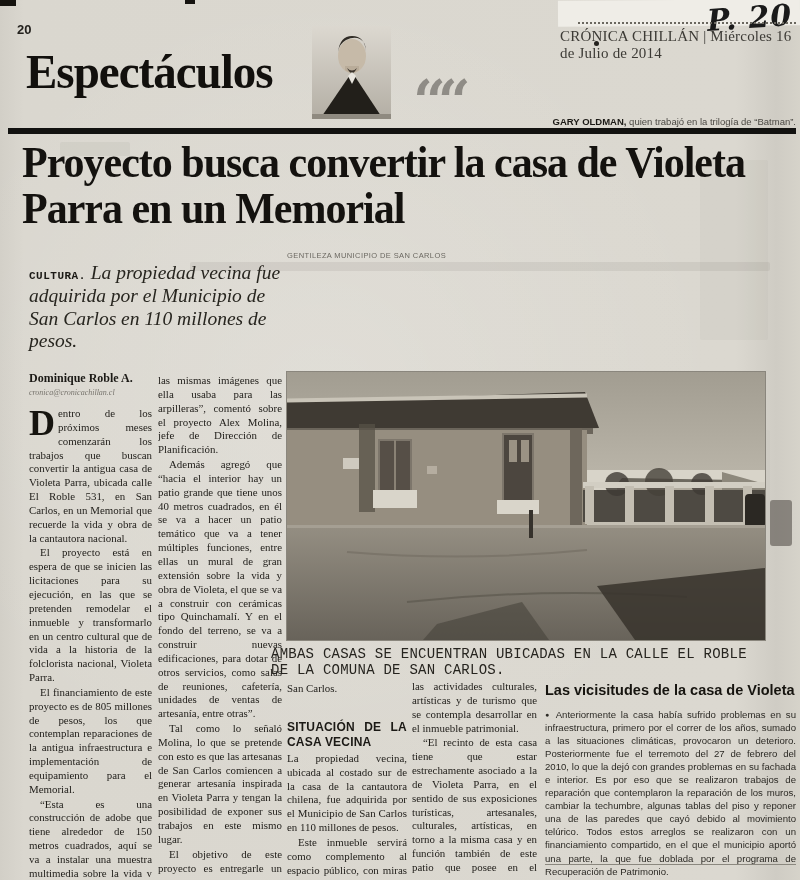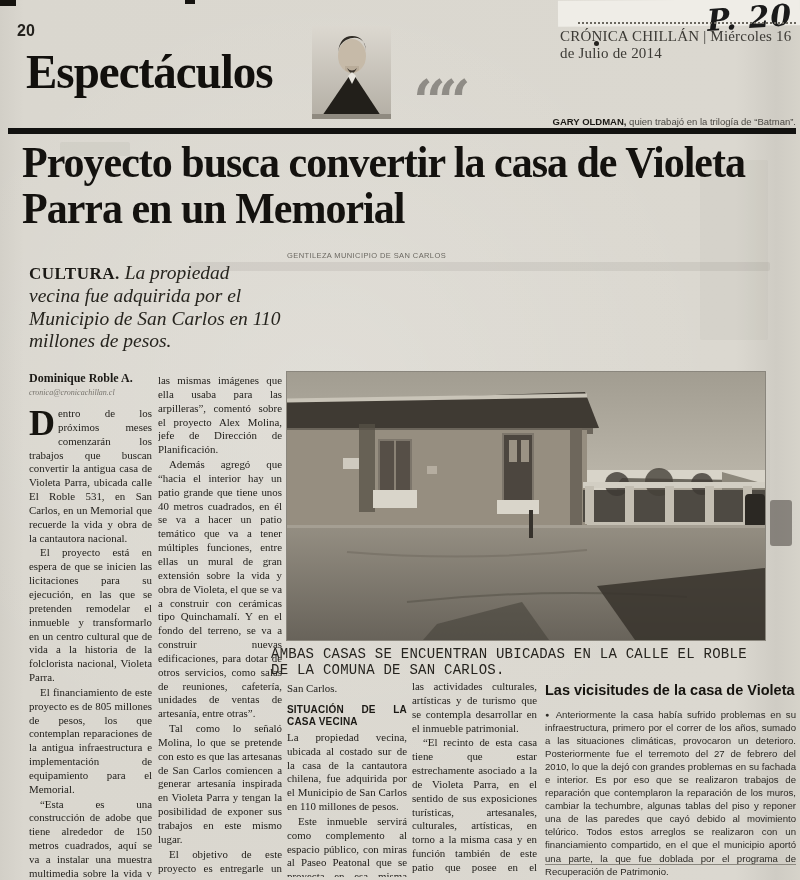--- a/index.html
+++ b/index.html
@@ -10,44 +10,44 @@
       linear-gradient(90deg, #d2cfc7 0, #dad7cf 3%, #dbd8d0 92%, #cfccc4 97%, #d6d3ca 100%),
       #d9d6ce;
     font-family:"Liberation Serif", serif;color:#1c1a17;
   }
   .scan-mark{position:absolute;background:#15130f;}
   .paper-corner{position:absolute;left:558px;top:0;width:242px;height:26px;background:#efede7;transform:rotate(-.4deg);}
   .handwritten{position:absolute;right:8px;top:0px;font-family:"DejaVu Serif",serif;font-style:italic;font-weight:700;font-size:30px;color:#1a1a1a;transform:rotate(-4deg);letter-spacing:1px;}
   .dotted-rule{position:absolute;left:578px;top:22px;width:218px;border-top:2px dotted #6a675f;}
   .masthead-date{position:absolute;left:560px;top:28px;width:236px;font-family:Liberation Serif, serif;font-size:15px;color:#3c3a35;letter-spacing:.2px;}
   .masthead-bullet{position:absolute;left:594px;top:41px;width:5px;height:5px;border-radius:50%;background:#23211d;}
-  .page-number{position:absolute;left:17px;top:22px;font-family:"Liberation Sans",sans-serif;font-weight:700;font-size:16px;color:#23211d;}
+  .page-number{position:absolute;left:17px;top:22px;font-family:"Liberation Sans",sans-serif;font-weight:700;font-size:13px;color:#23211d;}
   .section-title{position:absolute;left:26px;top:44px;font-size:47px;font-weight:700;letter-spacing:-1px;color:#12100d;transform:scaleY(1.04);}
   .oldman{position:absolute;left:312px;top:26px;width:79px;height:93px;}
   .quote-marks{position:absolute;left:413px;top:68px;font-size:57px;font-weight:700;color:#8f8c86;letter-spacing:-8px;font-family:"DejaVu Serif",serif;}
   .quote-text{position:absolute;left:468px;top:80px;width:330px;font-weight:700;font-size:12.8px;line-height:1.3;color:#191712;}
   .quote-attr{position:absolute;left:448px;top:116px;width:348px;text-align:right;font-family:"Liberation Sans",sans-serif;font-size:9.5px;color:#4b4843;}
   .quote-attr b{color:#1b1915;font-weight:700;margin-left:27px;}
   .black-rule{position:absolute;left:8px;top:128px;width:788px;height:6px;background:#121210;}
   .headline{position:absolute;left:22px;top:141px;width:748px;font-size:42px;font-weight:700;line-height:1.07;letter-spacing:-1px;color:#14120f;transform:scaleY(1.03);}
   .ghost{position:absolute;background:#8d8a82;opacity:.10;border-radius:2px;}
   .photo-credit{position:absolute;left:287px;top:251px;width:478px;font-family:"Liberation Sans",sans-serif;font-size:7.5px;letter-spacing:.4px;color:#6b6861;}
   .lead-block{position:absolute;left:29px;top:262px;width:256px;font-size:19.5px;line-height:1.17;font-style:italic;color:#27251f;}
-  .kicker{font-style:normal;font-family:Liberation Serif, serif;font-weight:700;font-size:17px;letter-spacing:.5px;color:#1b1915;}
+  .kicker{font-style:normal;font-family:Liberation Mono, monospace;font-weight:700;font-size:11px;letter-spacing:.5px;color:#1b1915;}
   .byline{position:absolute;left:29px;top:371px;font-weight:700;font-size:12px;color:#1b1915;}
   .byline-email{position:absolute;left:29px;top:388px;font-style:italic;font-size:8px;color:#76736c;}
   .bodycol{position:absolute;font-size:10.9px;line-height:1.27;text-align:justify;color:#1e1c18;overflow:hidden;}
   .bodycol p{margin:0 0 1px 0;}
   .bodycol p.ind{text-indent:11px;}
   .col1{left:29px;top:407px;width:123px;height:470px;}
   .col2{left:158px;top:374px;width:124px;height:503px;}
   .col3{left:287px;top:682px;width:120px;height:195px;}
   .col4{left:412px;top:680px;width:125px;height:197px;}
   .dropcap{float:left;font-size:36px;line-height:.82;font-weight:700;padding:2px 3px 0 0;color:#16140f;}
-  .minihead{font-family:"Liberation Sans",sans-serif;font-weight:700;font-size:10px;line-height:1.25;letter-spacing:.2px;margin:8px 0 2px 0;color:#1b1915;}
+  .minihead{font-family:"Liberation Sans",sans-serif;font-weight:700;font-size:12px;line-height:1.25;letter-spacing:.2px;margin:24px 0 2px 0;color:#1b1915;}
   .photo-frame{position:absolute;left:287px;top:372px;width:478px;height:268px;box-shadow:0 0 0 1px #8a867d;}
   .caption{position:absolute;left:271px;top:646px;width:478px;font-family:Liberation Mono, monospace;font-size:14px;letter-spacing:.25px;color:#26241f;}
   .sidebar{position:absolute;left:545px;top:682px;width:251px;}
   .sidebar-title{font-family:"Liberation Sans",sans-serif;font-weight:700;font-size:14.5px;color:#16140f;margin:0 0 10px 0;}
   .sidebar-text{font-family:"Liberation Sans",sans-serif;font-size:9.6px;line-height:1.36;text-align:justify;color:#2c2a25;}
   .sidebar-rule{position:absolute;left:545px;top:864px;width:251px;border-top:1px solid #8b887f;}
   .edge-smudge{position:absolute;background:#4a463f;opacity:.55;border-radius:3px;}
 </style>
 </head>
 <body>

